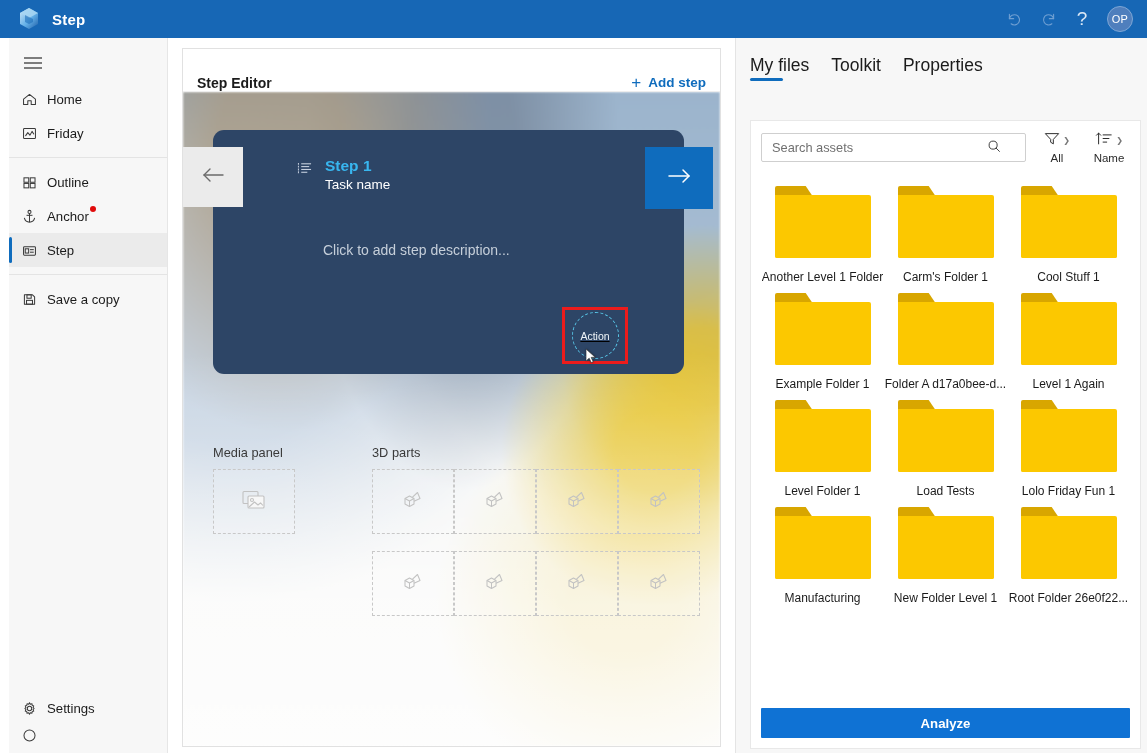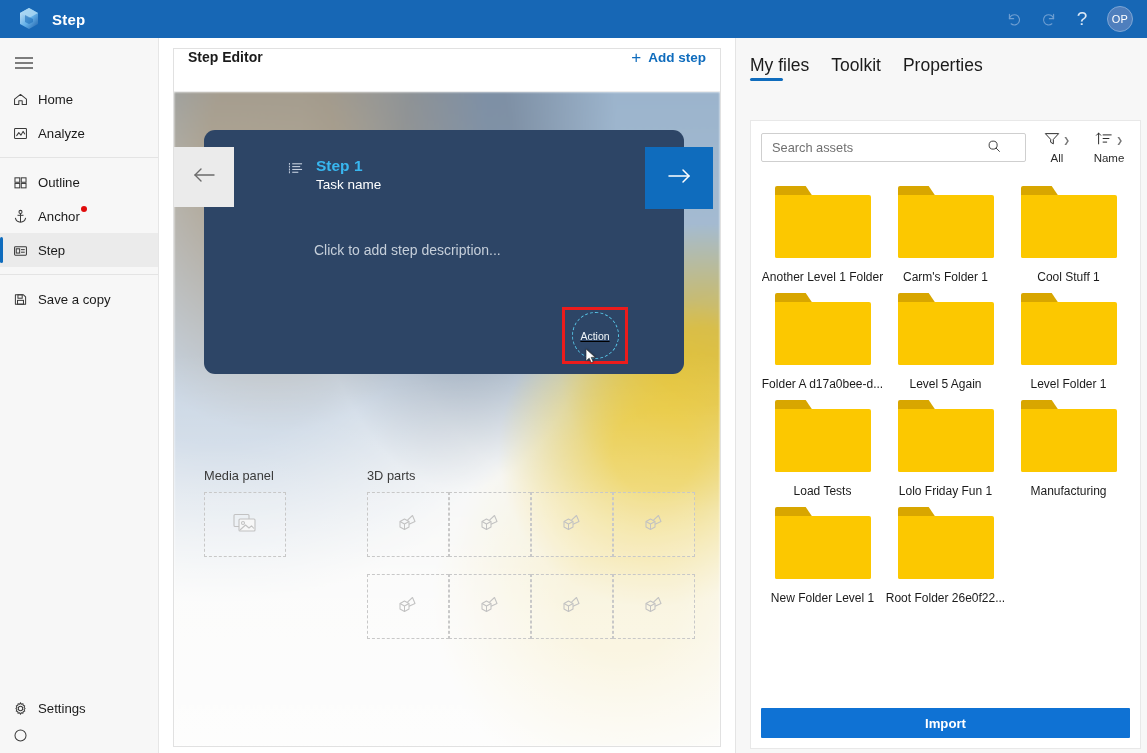--- a/index.html
+++ b/index.html
@@ -40,20 +40,21 @@
   
   .shell { flex: 1; display: flex; min-height: 0; }
 
   
   .sidebar {
     width: 159px; min-width: 159px;
     background: #f7f7f7;
     border-right: 1px solid #e6e6e6;
     display: flex; flex-direction: column;
     padding-top: 6px;
+    margin-left: 9px;
   }
   .ham {
     height: 38px; display: flex; align-items: center; padding-left: 14px;
     color: #2b2b2b;
   }
   .nav-item {
     height: 34px; display: flex; align-items: center;
     padding-left: 12px; position: relative;
     color: #1b1b1b; font-size: 13.2px;
     cursor: default;
@@ -86,21 +87,21 @@
     display: flex; flex-direction: column;
   }
   .editor-card {
     flex: 1; min-height: 0;
     border: 1px solid #e1e1e1;
     display: flex; flex-direction: column;
     background: #fff;
   }
   .editor-head {
     height: 43px; min-height: 43px;
-    display: flex; align-items: flex-start; justify-content: space-between;
+    display: flex; align-items: flex-end; justify-content: space-between;
     padding: 0 14px 0 14px;
     border-bottom: 1px solid #ededed;
   }
   .editor-title { font-size: 14px; font-weight: bold; color: #1b1b1b; }
   .add-step {
     display: flex; align-items: center; gap: 7px;
     color: #0f6cbd; font-size: 13.5px; font-weight: bold; cursor: pointer;
   }
   .add-step .plus { font-size: 17px; font-weight: normal; line-height: 1; }
 
@@ -178,21 +179,21 @@
     position: relative;
   }
   .cursor-arrow {
     position: absolute; left: 13px; top: 36px;
     width: 0; height: 0;
     filter: drop-shadow(0 0 1px rgba(0,0,0,0.5));
   }
 
   
   .panels {
-    position: absolute; left: 30px; top: 376px; right: 20px;
+    position: absolute; left: 30px; top: 353px; right: 20px;
   }
   .panel-row { display: flex; gap: 0; }
   .panel-group { }
   .panel-label {
     font-size: 12.8px; color: #3a3a3a; margin-bottom: 9px;
   }
   .dropzone {
     width: 82px; height: 65px;
     border: 1px dashed #c8c8c8;
     display: flex; align-items: center; justify-content: center;
@@ -344,21 +345,21 @@
       <span class="nav-label">Home</span>
     </div>
 
     <div class="nav-item">
       <span class="ico">
         <svg width="17" height="17" viewBox="0 0 20 20" fill="none" stroke="currentColor" stroke-width="1.2">
           <rect x="3" y="4" width="14" height="12" rx="1"></rect>
           <path d="M5.5 12.5 L8 9 L10.5 12 L13 7.5 L15 10.5" stroke-linejoin="round" stroke-linecap="round"></path>
         </svg>
       </span>
-      <span class="nav-label">Analyze</span>
+      <span class="nav-label">Friday</span>
     </div>
 
     <div class="nav-divider"></div>
 
 
     <div class="nav-item">
       <span class="ico">
         <svg width="17" height="17" viewBox="0 0 20 20" fill="none" stroke="currentColor" stroke-width="1.2">
           <rect x="3.5" y="4.5" width="5.6" height="5.2"></rect>
           <rect x="10.9" y="4.5" width="5.6" height="5.2"></rect>
@@ -677,29 +678,37 @@
               <div class="front"></div>
             </div>
           <div class="file-name">Cool Stuff 1</div>
         </div>
         <div class="file-item">
           <div class="folder">
               <div class="tab"></div>
               <div class="body"></div>
               <div class="front"></div>
             </div>
+          <div class="file-name">Example Folder 1</div>
+        </div>
+        <div class="file-item">
+          <div class="folder">
+              <div class="tab"></div>
+              <div class="body"></div>
+              <div class="front"></div>
+            </div>
           <div class="file-name">Folder A d17a0bee-d...</div>
         </div>
         <div class="file-item">
           <div class="folder">
               <div class="tab"></div>
               <div class="body"></div>
               <div class="front"></div>
             </div>
-          <div class="file-name">Level 5 Again</div>
+          <div class="file-name">Level 1 Again</div>
         </div>
         <div class="file-item">
           <div class="folder">
               <div class="tab"></div>
               <div class="body"></div>
               <div class="front"></div>
             </div>
           <div class="file-name">Level Folder 1</div>
         </div>
         <div class="file-item">
@@ -738,18 +747,18 @@
           <div class="folder">
               <div class="tab"></div>
               <div class="body"></div>
               <div class="front"></div>
             </div>
           <div class="file-name">Root Folder 26e0f22...</div>
         </div>
       </div>
 
       <div class="rp-footer">
-        <button class="import-btn">Import</button>
+        <button class="import-btn">Analyze</button>
       </div>
     </div>
   </div>
 
 </div>
 
 </body></html>

